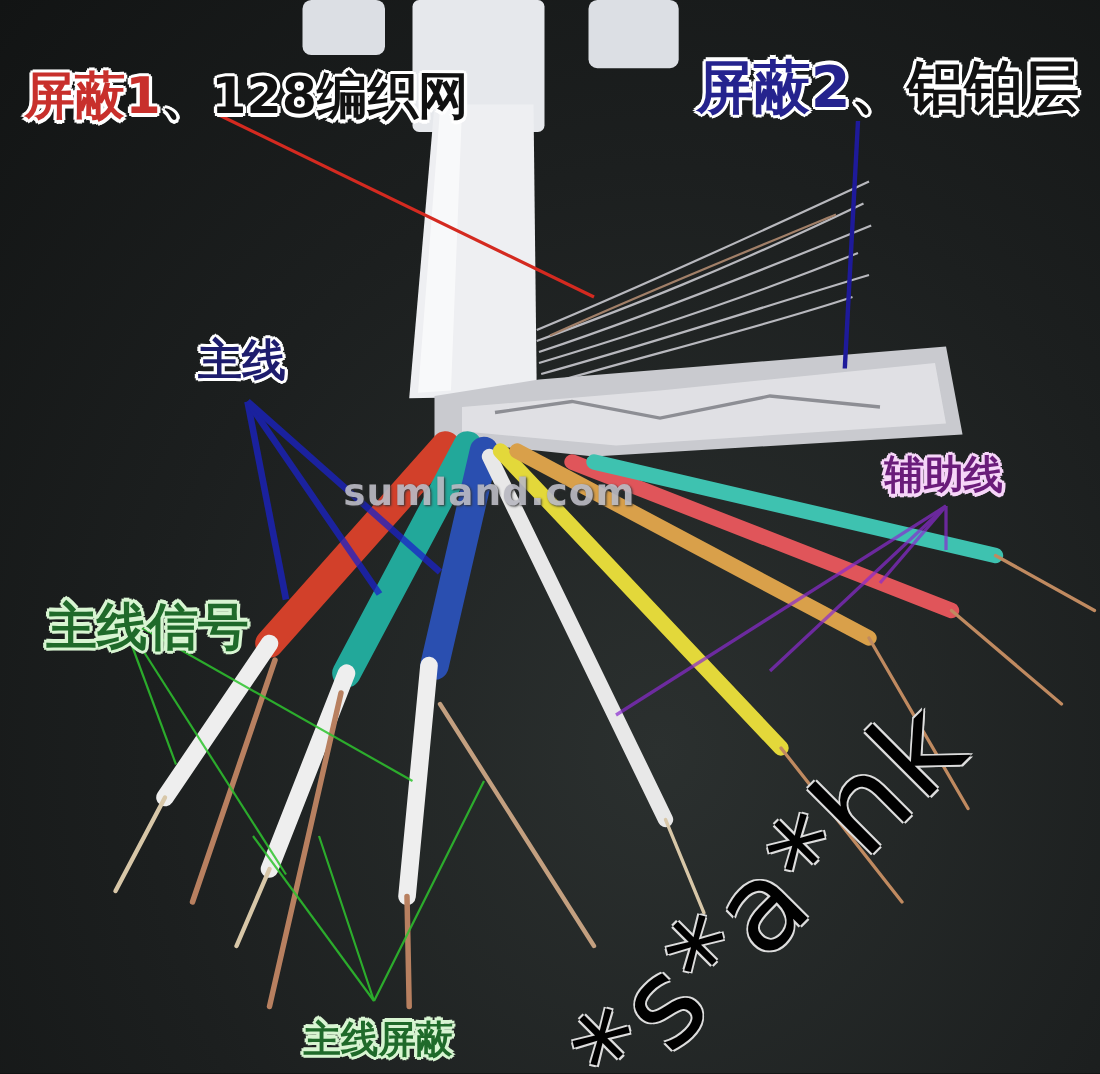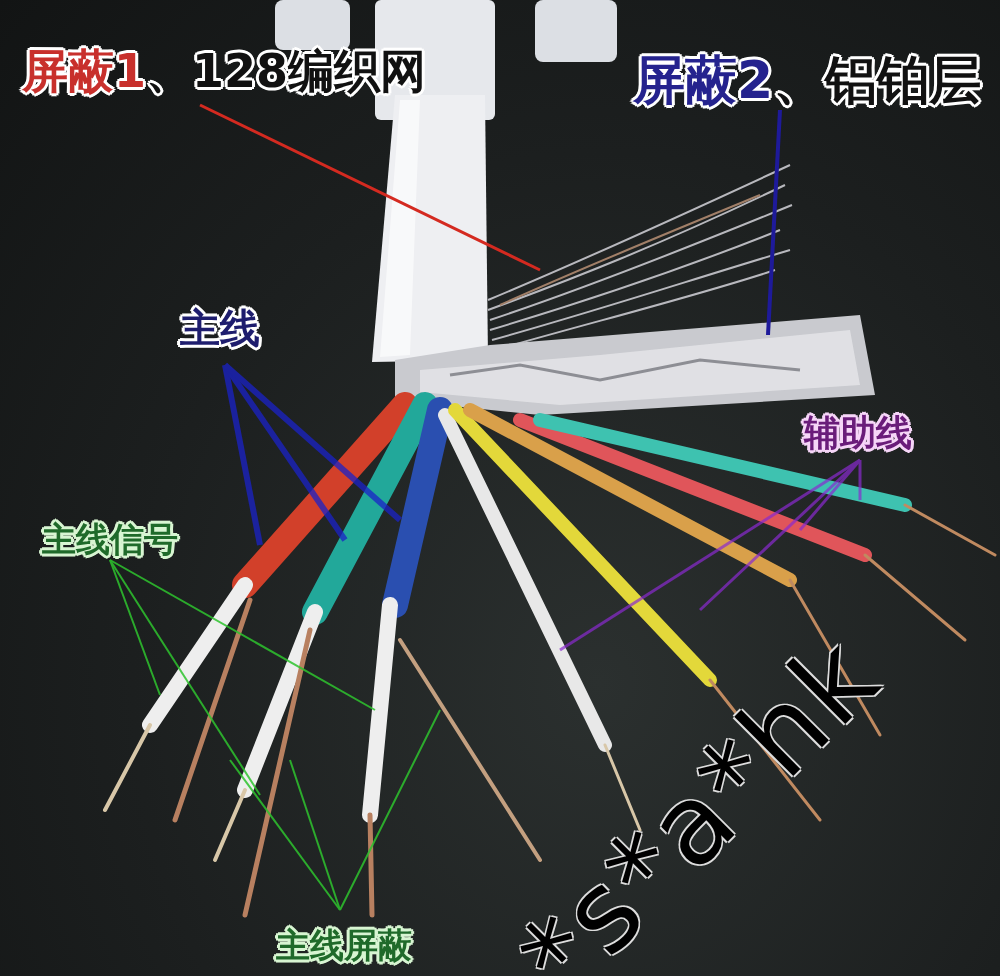--- a/index.html
+++ b/index.html
@@ -1,33 +1,33 @@
 <!DOCTYPE html>
 <html><head>
 <meta charset="utf-8">
 <style>
   html,body{margin:0;padding:0;background:#111;}
   #stage{position:relative;width:1000px;height:976px;overflow:hidden;
     background:radial-gradient(ellipse at 60% 70%, #2b302f 0%, #1c1f1f 55%, #121414 100%);
     font-family:"DejaVu Sans","Liberation Sans",sans-serif;}
   svg.art{position:absolute;left:0;top:0;width:1000px;height:976px;}
   .label{position:absolute;font-weight:bold;white-space:nowrap;line-height:1;}
-  .lbl-shield1{left:22px;top:48px;font-size:46px;}
+  .lbl-shield1{left:22px;top:64px;font-size:46px;}
   .lbl-shield1 .a{color:#c8302c;-webkit-text-stroke:0;text-shadow:
     -3px 0 #fff,3px 0 #fff,0 -3px #fff,0 3px #fff,-2px -2px #fff,2px 2px #fff,-2px 2px #fff,2px -2px #fff;}
   .lbl-shield1 .b,.lbl-shield2 .b{color:#111;text-shadow:
     -3px 0 #fff,3px 0 #fff,0 -3px #fff,0 3px #fff,-2px -2px #fff,2px 2px #fff,-2px 2px #fff,2px -2px #fff;}
   .lbl-shield2{left:633px;top:54px;font-size:52px;text-align:right;}
   .lbl-shield2 .a{color:#25238e;text-shadow:
     -3px 0 #fff,3px 0 #fff,0 -3px #fff,0 3px #fff,-2px -2px #fff,2px 2px #fff,-2px 2px #fff,2px -2px #fff;}
   .lbl-main{left:180px;top:308px;font-size:40px;color:#1e1d6e;text-shadow:
     -3px 0 #fff,3px 0 #fff,0 -3px #fff,0 3px #fff,-2px -2px #fff,2px 2px #fff,-2px 2px #fff,2px -2px #fff;}
   .lbl-aux{left:804px;top:415px;font-size:36px;color:#6a1c7a;text-shadow:
     -3px 0 #f6d6f8,3px 0 #f6d6f8,0 -3px #f6d6f8,0 3px #f6d6f8,-2px -2px #f6d6f8,2px 2px #f6d6f8,-2px 2px #f6d6f8,2px -2px #f6d6f8;}
-  .lbl-signal{left:42px;top:522px;font-size:34px;color:#1f6a2a;text-shadow:
+  .lbl-signal{left:42px;top:546px;font-size:46px;color:#1f6a2a;text-shadow:
     -3px 0 #d8f5d2,3px 0 #d8f5d2,0 -3px #d8f5d2,0 3px #d8f5d2,-2px -2px #d8f5d2,2px 2px #d8f5d2,-2px 2px #d8f5d2,2px -2px #d8f5d2; text-align: right;}
   .lbl-mainshield{left:276px;top:928px;font-size:34px;color:#1f6a2a;text-shadow:
     -3px 0 #d8f5d2,3px 0 #d8f5d2,0 -3px #d8f5d2,0 3px #d8f5d2,-2px -2px #d8f5d2,2px 2px #d8f5d2,-2px 2px #d8f5d2,2px -2px #d8f5d2;}
   .watermark{position:absolute;left:312px;top:428px;font-size:34px;font-weight:bold;color:#b9b9c2;
     text-shadow:1px 1px 2px #333;letter-spacing:1px;opacity:.92;}
   .overlay-text{position:absolute;left:500px;top:700px;font-size:110px;color:#000;
     font-family:"DejaVu Sans",sans-serif;transform:rotate(-45deg);transform-origin:left top;
     text-shadow:-2px 0 #ddd,2px 0 #ddd,0 -2px #ddd,0 2px #ddd;white-space:nowrap;letter-spacing:4px;}
 </style>
 </head>
@@ -115,14 +115,15 @@
     <span class="a">屏蔽1</span><span class="b">、128编织网</span>
   </div>
   <div class="label lbl-shield2">
     <span class="a">屏蔽2</span><span class="b">、铝铂层</span>
   </div>
   <div class="label lbl-main">主线</div>
   <div class="label lbl-aux">辅助线</div>
   <div class="label lbl-signal">主线信号</div>
   <div class="label lbl-mainshield">主线屏蔽</div>
 
+  <div class="watermark">sumland.com</div>
   <div class="overlay-text" style="left:495px;top:930px;">*s*a*hk</div>
 </div>
 
 </body></html>

